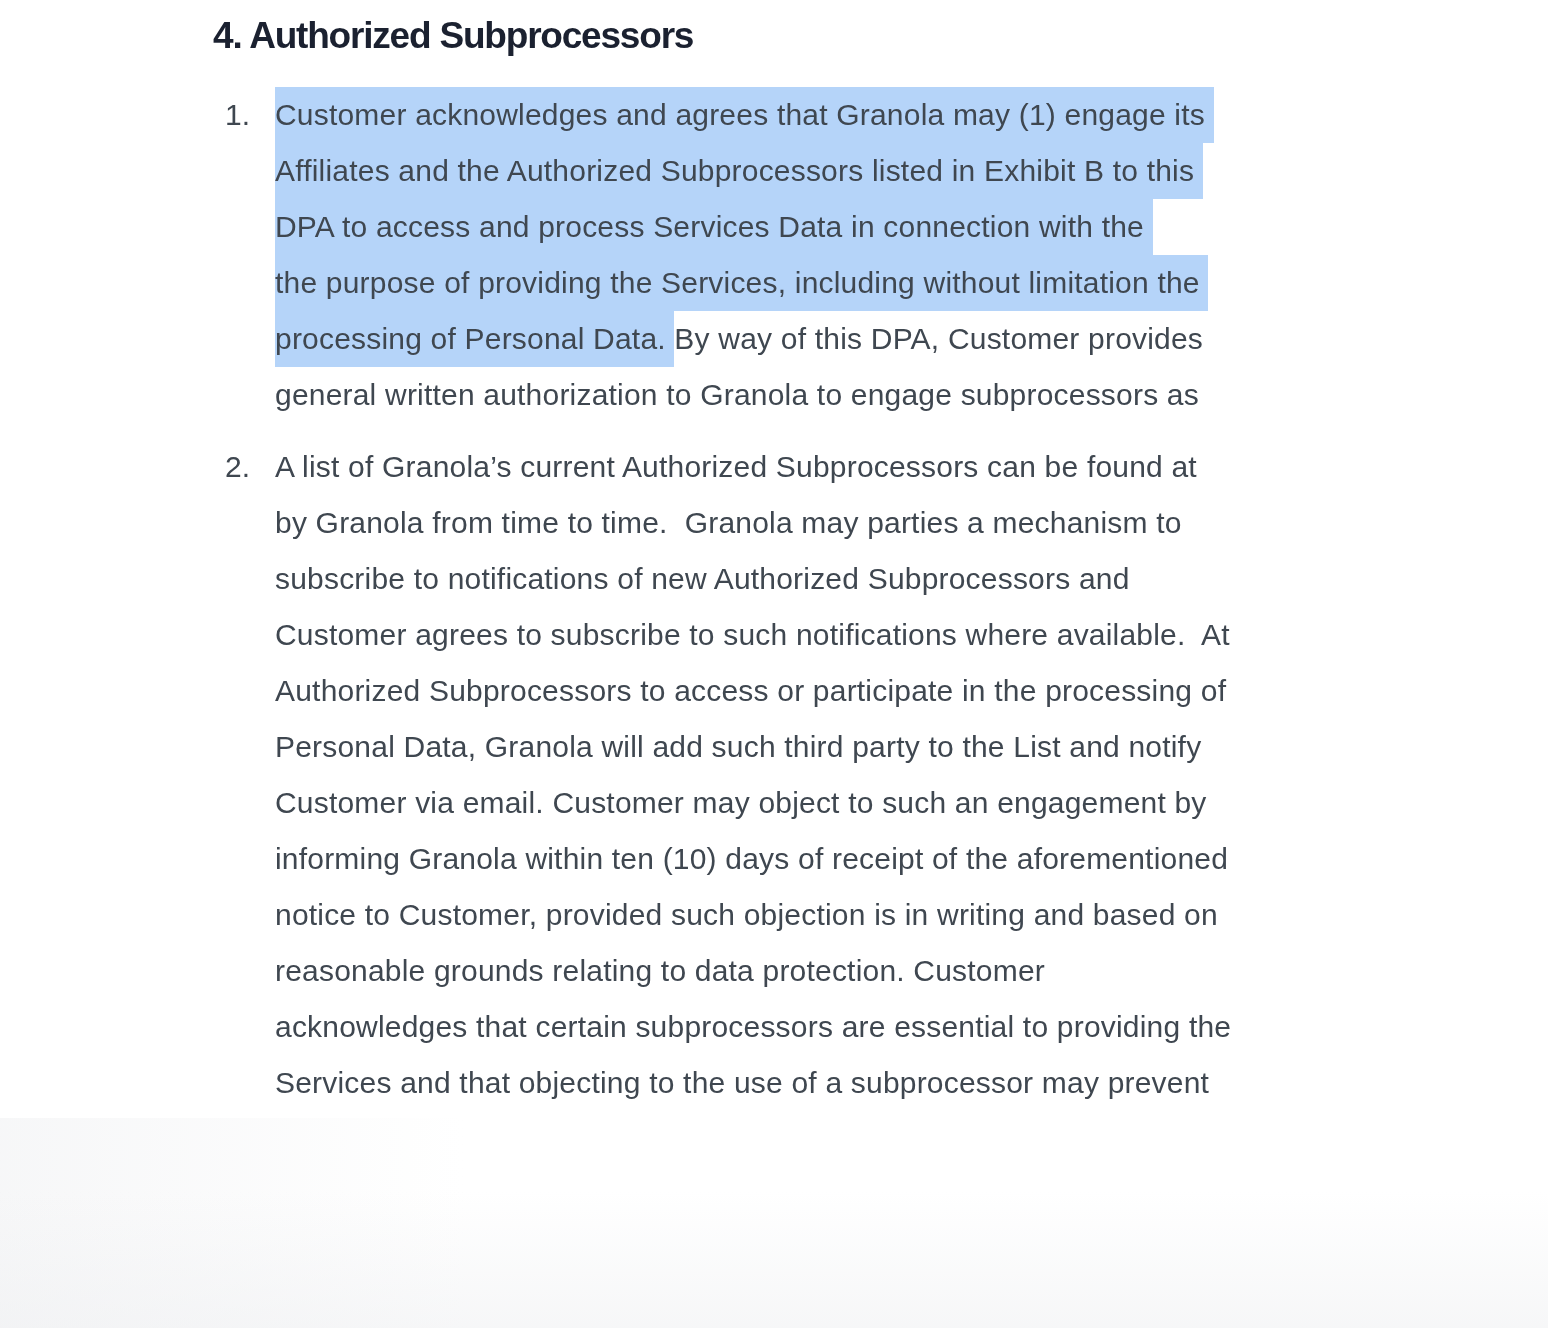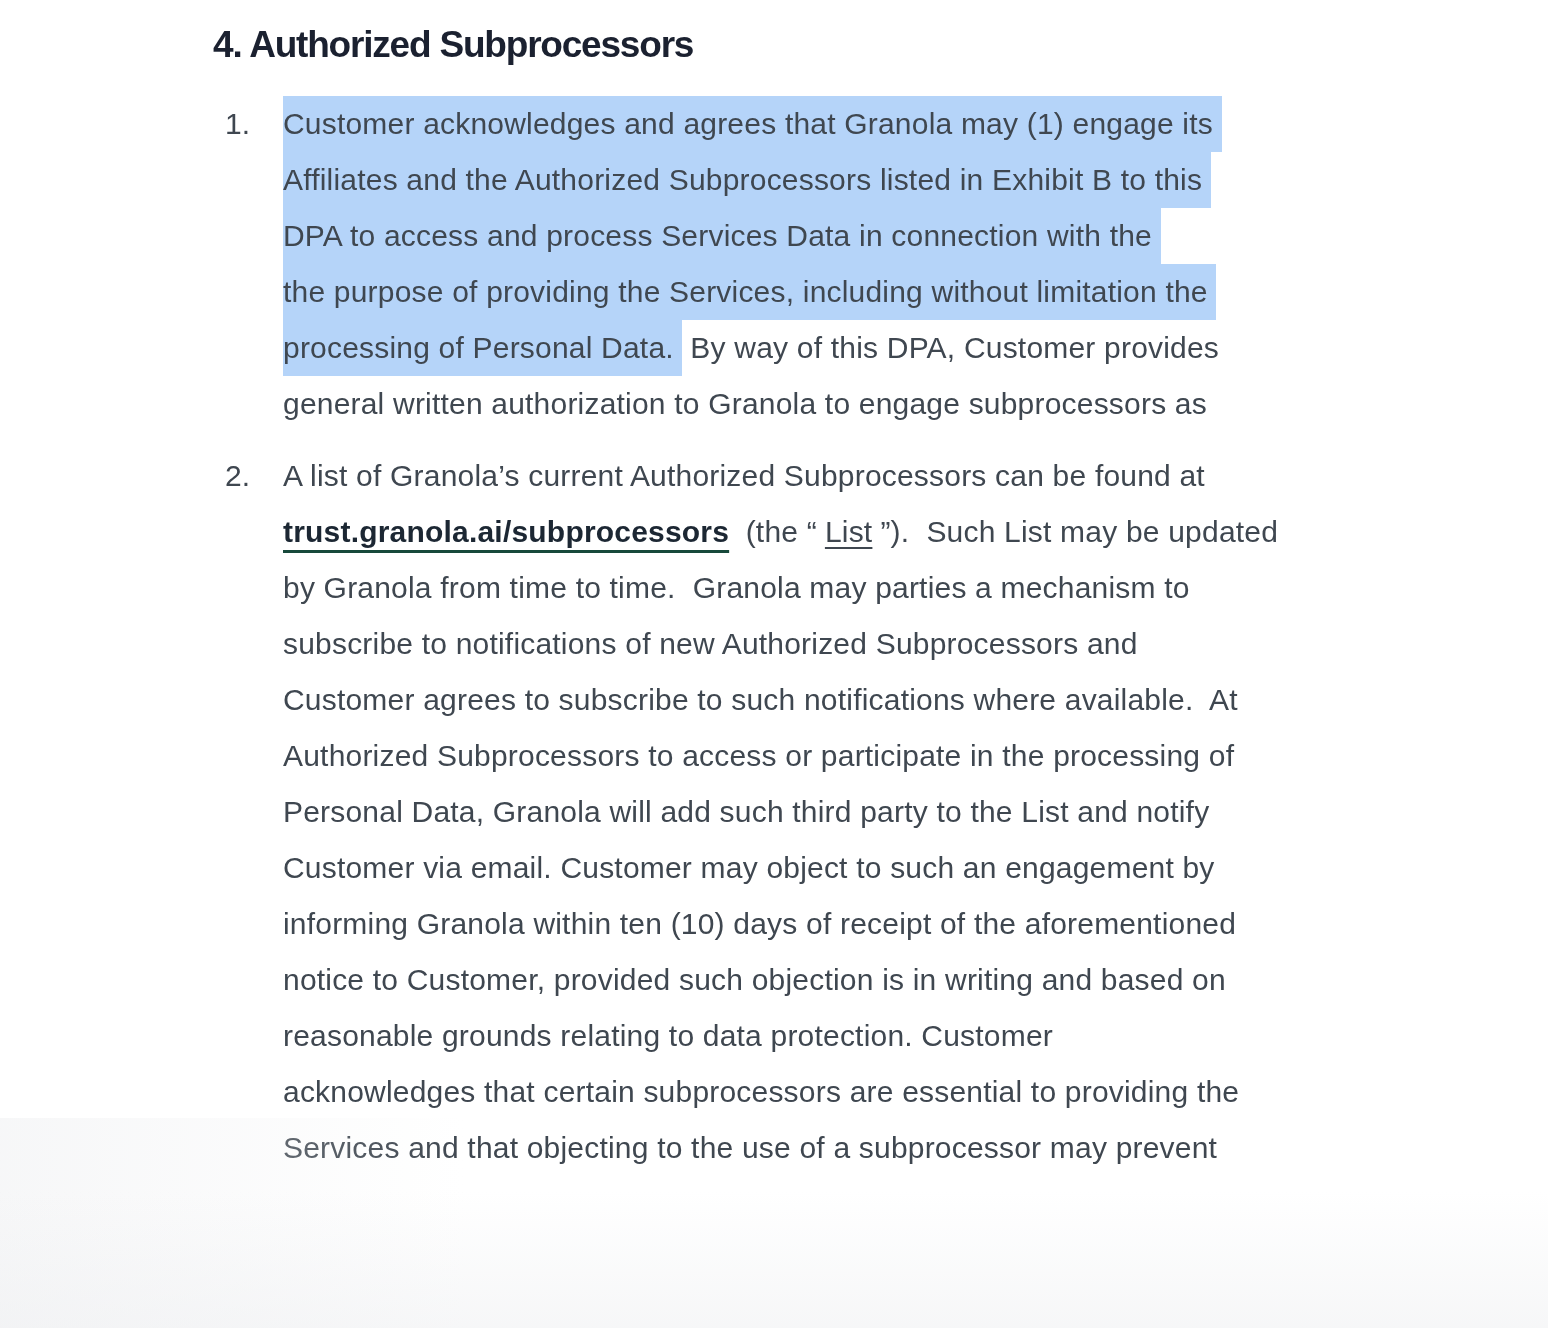--- a/index.html
+++ b/index.html
@@ -16,21 +16,21 @@
     width:1548px;height:1328px;
     font-family:"Liberation Sans",sans-serif;
     color:var(--body);
     overflow:hidden;
   }
   .page{
     position:relative;
     width:1548px;height:1328px;
     background:var(--bg);
     overflow:hidden;
-    padding:23px 0 0 213px;
+    padding:14px 0 0 213px;
   }
   .heading{
     margin:0 0 30px 0;
     font-size:37px;
     line-height:43px;
     font-weight:700;
     letter-spacing:-1.2px;
     color:var(--heading);
   }
   .list{width:1200px;}
@@ -44,21 +44,21 @@
   }
   .lines{flex:1;min-width:0;}
   .line{
     height:56px;
     line-height:56px;
     font-size:30px;
     letter-spacing:0.2px;
     color:var(--body);
     white-space:pre;
   }
-  .seg{white-space:pre;margin-left:8px;}
+  .seg{white-space:pre;}
   .seg-hl{
     background:var(--sel);
     display:inline-block;
     height:56px;
     line-height:56px;
   }
   .seg-link{
     font-weight:700;
     color:var(--link);
     text-decoration-line:underline;
@@ -96,21 +96,20 @@
           <div class="line"><span class="seg seg-hl">DPA to access and process Services Data in connection with the </span></div>
           <div class="line"><span class="seg seg-hl">the purpose of providing the Services, including without limitation the </span></div>
           <div class="line"><span class="seg seg-hl">processing of Personal Data. </span><span class="seg seg-n">By way of this DPA, Customer provides</span></div>
           <div class="line"><span class="seg seg-n">general written authorization to Granola to engage subprocessors as</span></div>
         </div>
       </div>
       <div class="item">
         <span class="marker">2.</span>
         <div class="lines">
           <div class="line"><span class="seg seg-n">A list of Granola’s current Authorized Subprocessors can be found at</span></div>
-          <div class="line"><a class="seg seg-link">trust.granola.ai/subprocessors</a><span class="seg seg-n"> (the “</span><span class="seg seg-term">List</span><span class="seg seg-n">”).  Such List may be updated</span></div>
           <div class="line"><span class="seg seg-n">by Granola from time to time.  Granola may parties a mechanism to</span></div>
           <div class="line"><span class="seg seg-n">subscribe to notifications of new Authorized Subprocessors and</span></div>
           <div class="line"><span class="seg seg-n">Customer agrees to subscribe to such notifications where available.  At</span></div>
           <div class="line"><span class="seg seg-n">Authorized Subprocessors to access or participate in the processing of</span></div>
           <div class="line"><span class="seg seg-n">Personal Data, Granola will add such third party to the List and notify</span></div>
           <div class="line"><span class="seg seg-n">Customer via email. Customer may object to such an engagement by</span></div>
           <div class="line"><span class="seg seg-n">informing Granola within ten (10) days of receipt of the aforementioned</span></div>
           <div class="line"><span class="seg seg-n">notice to Customer, provided such objection is in writing and based on</span></div>
           <div class="line"><span class="seg seg-n">reasonable grounds relating to data protection. Customer</span></div>
           <div class="line"><span class="seg seg-n">acknowledges that certain subprocessors are essential to providing the</span></div>

